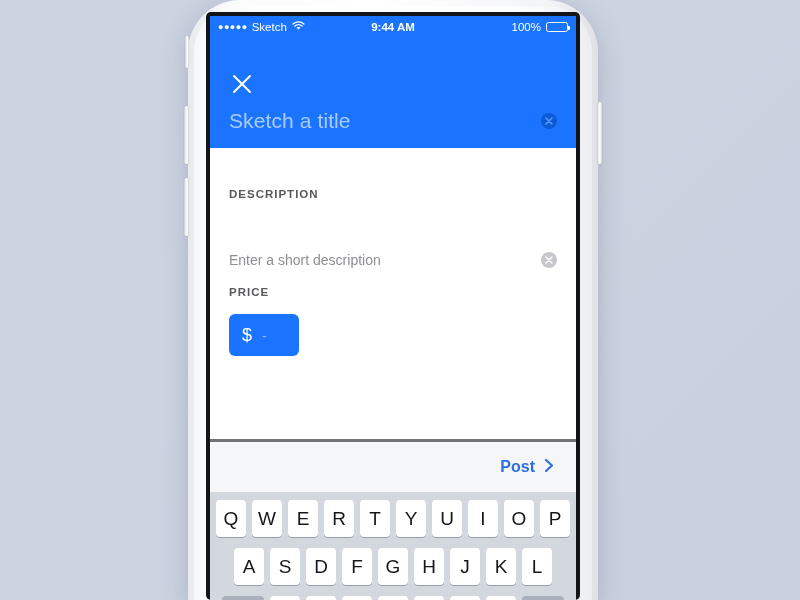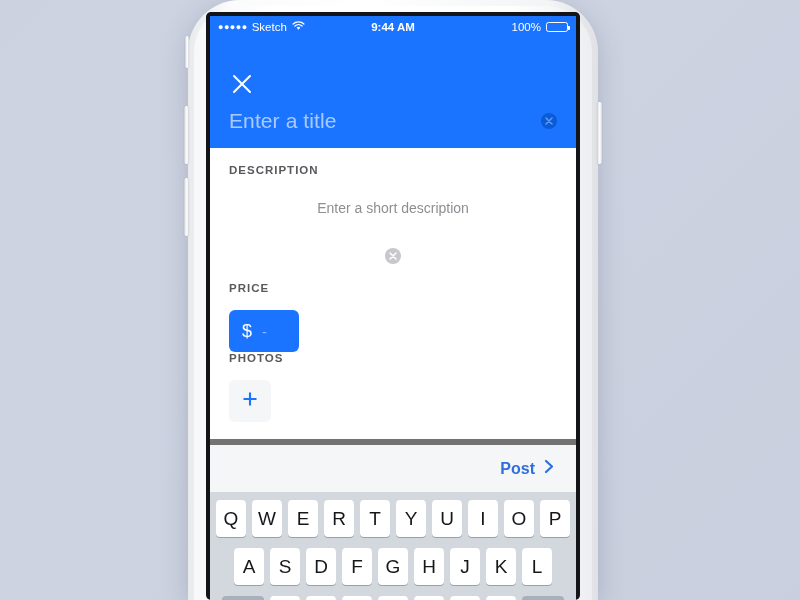--- a/index.html
+++ b/index.html
@@ -171,27 +171,26 @@
     position: relative;
     box-sizing: border-box;
   }
   .field-label {
     font-size: 11.5px;
     font-weight: bold;
     letter-spacing: 1.0px;
     color: #58595c;
     text-transform: uppercase;
   }
-  .desc-label { padding-top: 16px; }
+  .desc-label { padding-top: 40px; }
   .desc-row {
     display: flex;
-    align-items: center;
-    margin-top: 24px;
+    align-items: flex-end;
+    margin-top: 12px;
     min-height: 56px;
-    flex-direction: column;
   }
   .desc-input {
     flex: 1;
     font-size: 14px;
     color: #8e8e93;
   }
   .desc-row .clear-circle { margin-top: 32px; }
 
   .twocol {
     display: flex;
@@ -224,21 +223,21 @@
     display: flex;
     align-items: center;
     justify-content: center;
     cursor: pointer;
   }
 
   
   .footer {
     height: 53px;
     background: #f5f6f7;
-    border-top: 6px solid #737373;
+    border-top: 3px solid #737373;
     display: flex;
     align-items: center;
     justify-content: flex-end;
     padding-right: 21px;
     box-sizing: border-box;
   }
   .post-btn {
     display: flex;
     align-items: center;
     gap: 9px;
@@ -317,21 +316,21 @@
       </div>
     </div>
 
     <div class="header">
       <div class="close-btn">
         <svg width="22" height="22" viewBox="0 0 22 22">
           <path d="M3 3 L19 19 M19 3 L3 19" stroke="#ffffff" stroke-width="2" stroke-linecap="round"></path>
         </svg>
       </div>
       <div class="title-row">
-        <div class="title-input">Enter a title</div>
+        <div class="title-input">Sketch a title</div>
         <div class="clear-circle on-blue">
           <svg width="8" height="8" viewBox="0 0 8 8">
             <path d="M1 1 L7 7 M7 1 L1 7" stroke-width="1.5" stroke-linecap="round" fill="none"></path>
           </svg>
         </div>
       </div>
     </div>
 
     <div class="content">
 
@@ -344,30 +343,20 @@
           </svg>
         </div>
       </div>
 
       <div class="twocol">
         <div class="col-price">
           <div class="field-label">PRICE</div>
           <div class="price-btn">
             <span class="price-sym">$</span>
             <span class="price-val">-</span>
-          </div>
-        </div>
-        <div>
-          <div class="field-label">PHOTOS</div>
-          <div class="photos-btn">
-            <span>
-              <svg width="20" height="20" viewBox="0 0 20 20">
-                <path d="M10 3.5 V16.5 M3.5 10 H16.5" stroke="#1b74ff" stroke-width="2.1" stroke-linecap="butt"></path>
-              </svg>
-            </span>
           </div>
         </div>
       </div>
 
     </div>
 
     <div class="footer">
       <div class="post-btn">
         <span>Post</span>
         <span>

